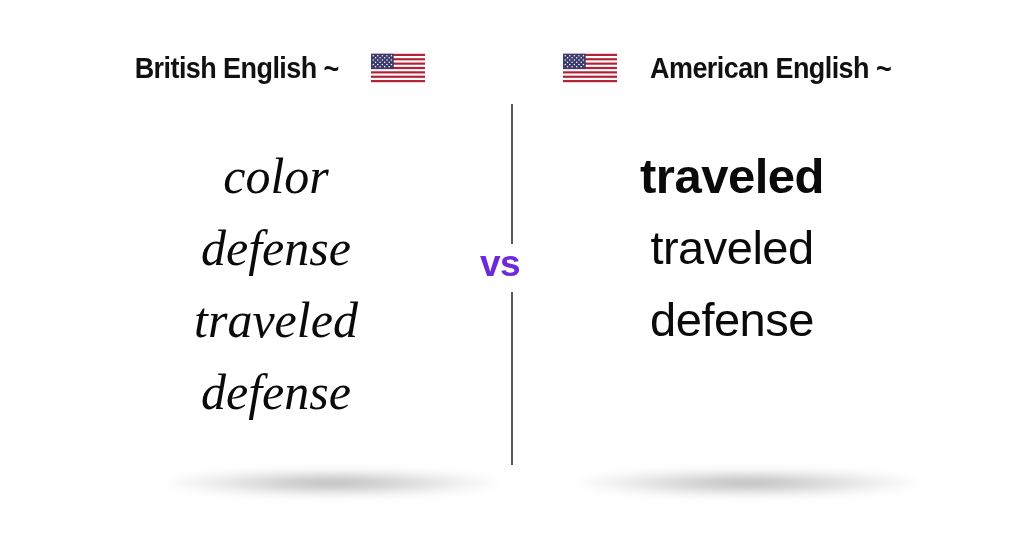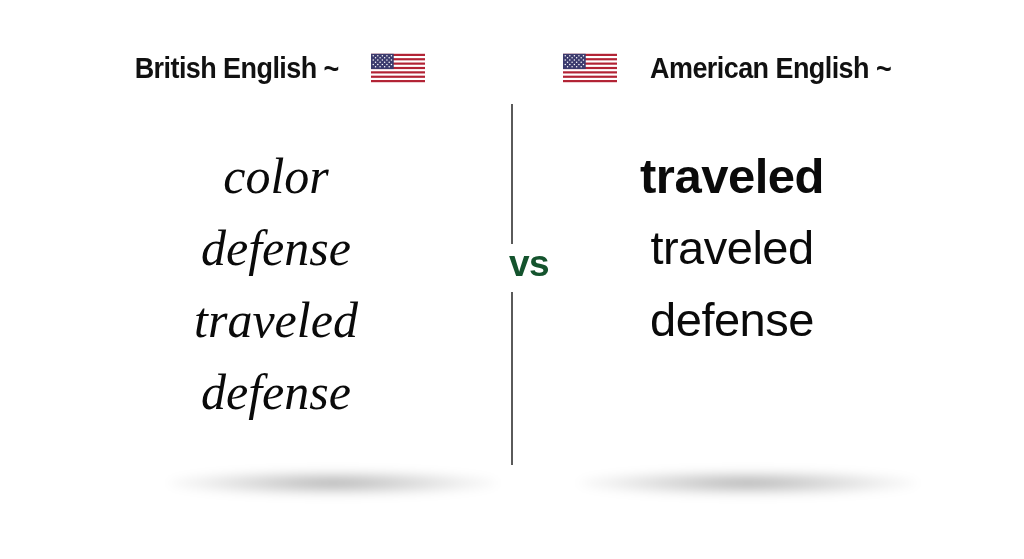--- a/index.html
+++ b/index.html
@@ -116,28 +116,28 @@
     position: absolute;
     left: 511px;
     width: 2px;
     background: #5a5a5a;
   }
   .divider-top    { top: 104px; height: 140px; }
   .divider-bottom { top: 292px; height: 173px; }
 
   .vs {
     position: absolute;
-    left: 482px;
+    left: 453px;
     top: 243px;
     width: 94px;
     text-align: center;
     font-family: "Liberation Sans", sans-serif;
     font-weight: 700;
     font-size: 37px;
-    color: #14532d;
+    color: #6d28d9;
     letter-spacing: -0.5px;
   }
 </style>
 </head>
 <body>
 
 <div class="canvas">
 
   <div class="ground-shadow shadow-left"></div>
   <div class="ground-shadow shadow-right"></div>

